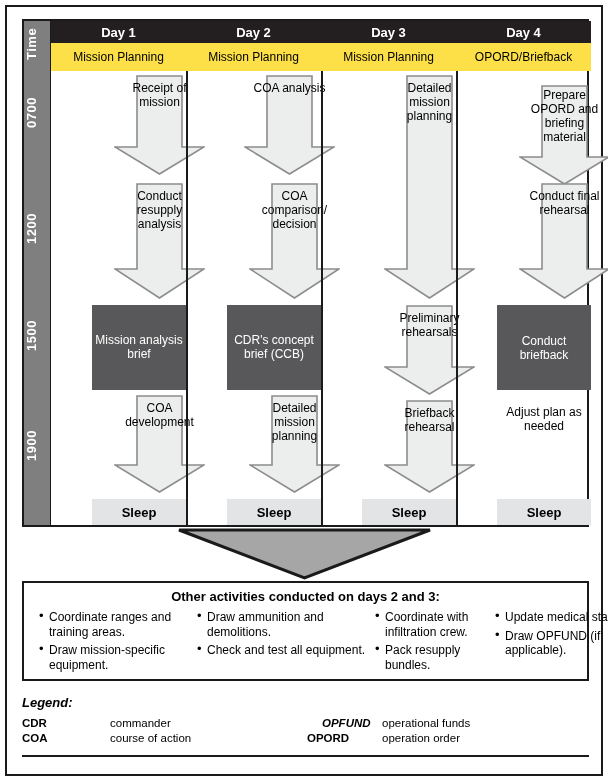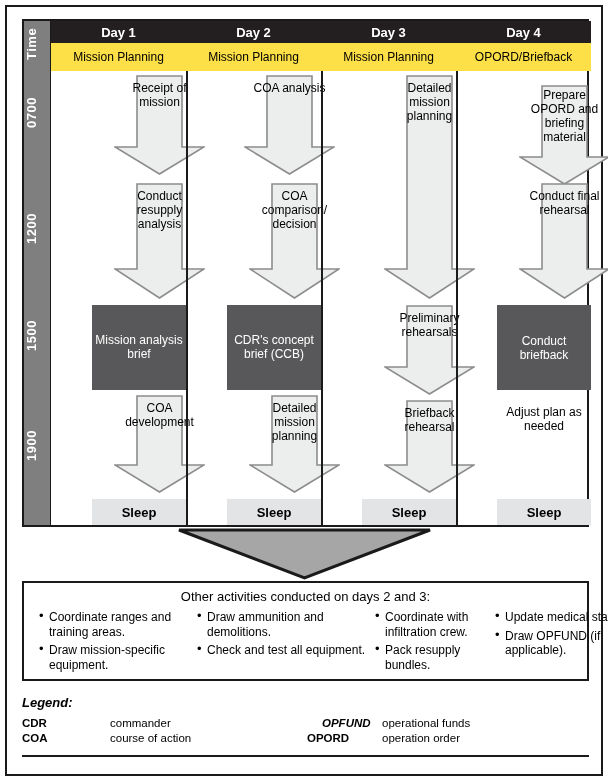--- a/index.html
+++ b/index.html
@@ -164,21 +164,21 @@
     position: absolute;
     left: 15px; top: 574px;
     width: 567px; height: 100px;
     border: 2px solid #1a1a1a;
     background: #ffffff;
   }
   .other-title {
     position: absolute;
     left: 0; right: 0; top: 6px;
     text-align: center;
-    font-weight: normal;
+    font-weight: bold;
     font-size: 13px;
   }
   .cols4 {
     position: absolute;
     left: 8px; right: 6px; top: 27px; bottom: 4px;
   }
   .bcol {
     position: absolute;
     top: 0; bottom: 0;
     font-size: 12px;

